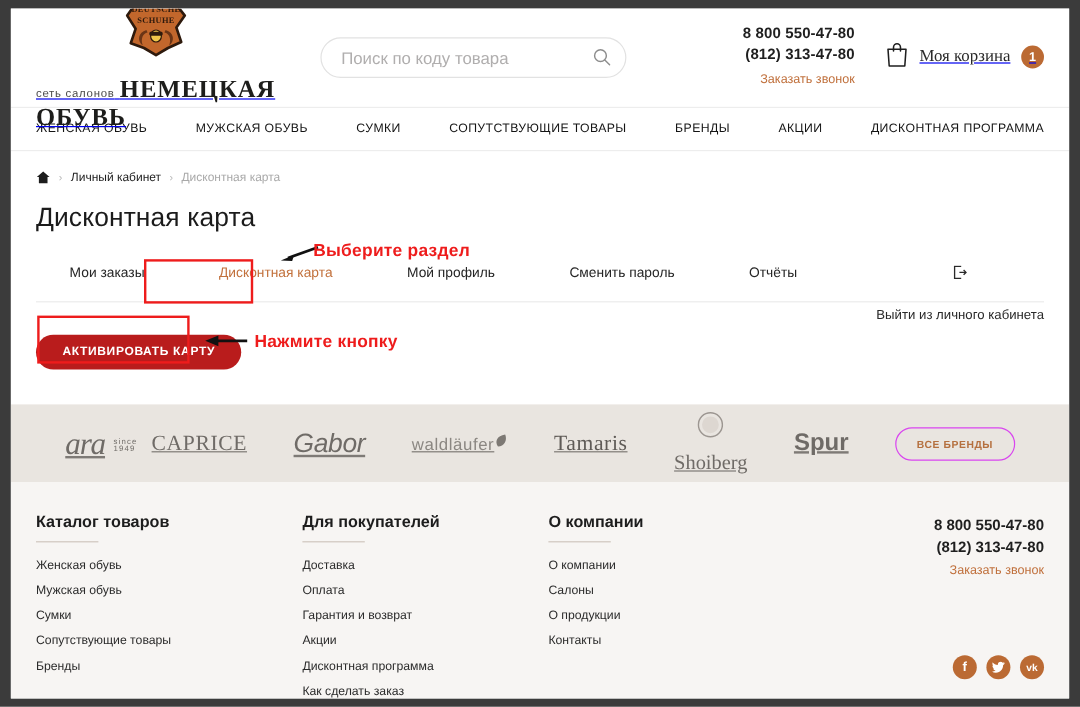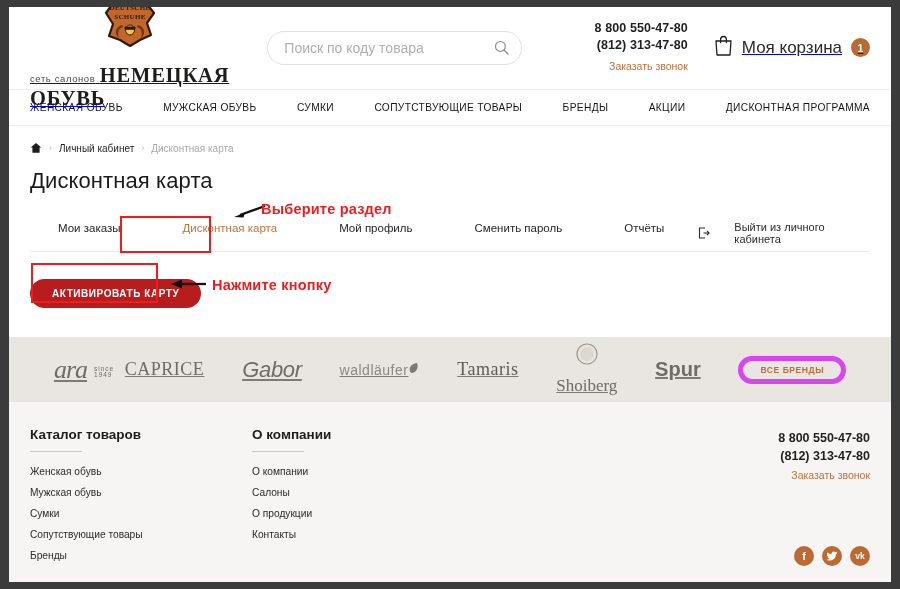--- a/index.html
+++ b/index.html
@@ -119,22 +119,23 @@
     margin-top: 3px;
     text-decoration: none;
     display: inline-block;
   }
   .cart {
     display: flex;
     align-items: center;
     gap: 9px;
   }
   .cart-label {
-    font-size: 17px;
+    font-size: 14px;
     color: #2a2a2a;
+    font-family: Liberation Serif, serif;
   }
   .cart-badge {
     width: 19px;
     height: 19px;
     border-radius: 50%;
     background: #bb6a33;
     color: #fff;
     font-size: 10.5px;
     font-weight: bold;
     display: flex;
@@ -204,20 +205,21 @@
   .tab.active { color: #c2713c; }
   .logout {
     margin-left: auto;
     display: flex;
     align-items: center;
     gap: 24px;
     font-size: 11px;
     color: #2a2a2a;
     text-decoration: none;
     padding-top: 3px;
+    flex-direction: column;
   }
   .logout svg { display: block; }
 
   
   .activate-area { margin: 27px 21px 0 21px; }
   .btn-activate {
     display: inline-flex;
     align-items: center;
     justify-content: center;
     height: 29px;
@@ -318,21 +320,21 @@
     gap: 6px;
     flex-direction: column;
   }
   .brand-spur {
     font-weight: bold;
     font-size: 20px;
     color: #6f6b67;
     font-family: "Liberation Sans", sans-serif;
   }
   .btn-allbrands {
-    border: 5px solid #d946ef;
+    border: 1px solid #d946ef;
     border-radius: 16px;
     background: transparent;
     color: #b5703f;
     font-size: 8.6px;
     font-weight: bold;
     letter-spacing: 0.5px;
     height: 28px;
     padding: 0 17px;
     cursor: pointer;
     font-family: "Liberation Sans", sans-serif;
@@ -593,20 +595,31 @@
     <div class="fcol fcol-1">
       <div class="fcol-title">Каталог товаров</div>
       <div class="fcol-rule"></div>
       <a class="flink" href="#">Женская обувь</a>
       <a class="flink" href="#">Мужская обувь</a>
       <a class="flink" href="#">Сумки</a>
       <a class="flink" href="#">Сопутствующие товары</a>
       <a class="flink" href="#">Бренды</a>
     </div>
 
+    <div class="fcol fcol-2">
+      <div class="fcol-title">Для покупателей</div>
+      <div class="fcol-rule"></div>
+      <a class="flink" href="#">Доставка</a>
+      <a class="flink" href="#">Оплата</a>
+      <a class="flink" href="#">Гарантия и возврат</a>
+      <a class="flink" href="#">Акции</a>
+      <a class="flink" href="#">Дисконтная программа</a>
+      <a class="flink" href="#">Как сделать заказ</a>
+
+    </div>
 
     <div class="fcol fcol-3">
       <div class="fcol-title">О компании</div>
       <div class="fcol-rule"></div>
       <a class="flink" href="#">О компании</a>
       <a class="flink" href="#">Салоны</a>
       <a class="flink" href="#">О продукции</a>
       <a class="flink" href="#">Контакты</a>
     </div>
 

